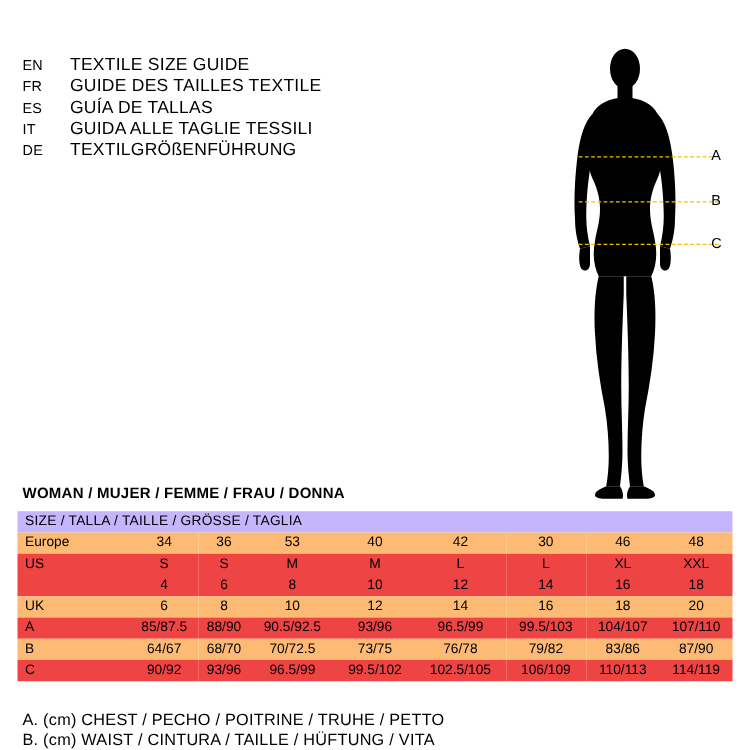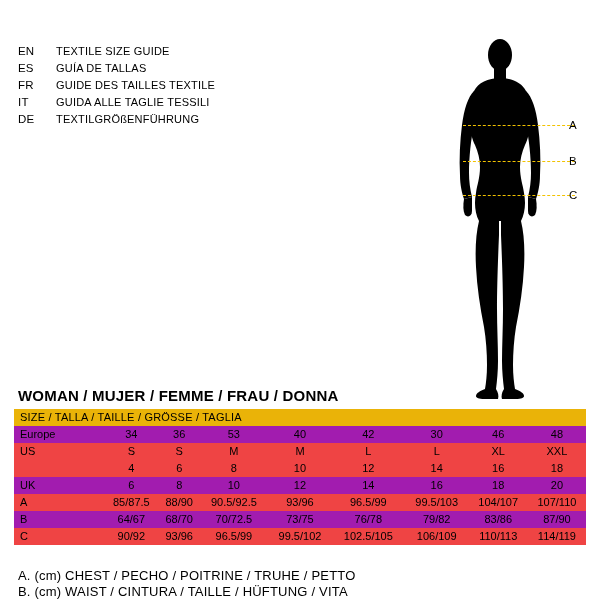--- a/index.html
+++ b/index.html
@@ -33,21 +33,21 @@
     align-items: baseline;
     height: 17px;
     line-height: 17px;
   }
   .lang-code {
     width: 38px;
     font-size: 11.5px;
     letter-spacing: 0.2px;
   }
   .lang-text {
-    font-size: 11px;
+    font-size: 14px;
     letter-spacing: 0.2px;
     white-space: nowrap;
   }
 
   
   .figure-wrap {
     position: absolute;
     left: 430px;
     top: 8px;
     width: 160px;
@@ -66,52 +66,52 @@
     font-size: 11.5px;
     color: #000;
     line-height: 12px;
   }
 
   
   .woman-title {
     position: absolute;
     left: 18px;
     top: 360px;
-    font-size: 15px;
+    font-size: 12px;
     font-weight: bold;
     letter-spacing: 0.2px;
   }
 
   table.size-table {
     position: absolute;
     left: 14px;
     top: 382px;
     width: 572px;
     border-collapse: collapse;
     font-size: 11px;
   }
   table.size-table td {
     padding: 0;
     height: 17px;
     line-height: 17px;
     text-align: center;
     white-space: nowrap;
   }
   table.size-table tr.header-row td {
-    background: #eab308;
+    background: #c4b5fd;
     text-align: left;
     padding-left: 6px;
     font-size: 11px;
     letter-spacing: 0.2px;
   }
   table.size-table tr.shade td {
     background: #ef4444;
   }
   table.size-table tr.plain td {
-    background: #a21caf;
+    background: #fdba74;
   }
   table.size-table td.rowlabel {
     text-align: left;
     padding-left: 6px;
     width: 84px;
   }
 
   
   .legend {
     position: absolute;
@@ -130,26 +130,26 @@
 <body>
 
 <div class="page">
 
   <div class="lang-block">
     <div class="lang-row">
       <span class="lang-code">EN</span>
       <span class="lang-text">TEXTILE SIZE GUIDE</span>
     </div>
     <div class="lang-row">
+      <span class="lang-code">FR</span>
+      <span class="lang-text">GUIDE DES TAILLES TEXTILE</span>
+    </div>
+    <div class="lang-row">
       <span class="lang-code">ES</span>
       <span class="lang-text">GUÍA DE TALLAS</span>
-    </div>
-    <div class="lang-row">
-      <span class="lang-code">FR</span>
-      <span class="lang-text">GUIDE DES TAILLES TEXTILE</span>
     </div>
     <div class="lang-row">
       <span class="lang-code">IT</span>
       <span class="lang-text">GUIDA ALLE TAGLIE TESSILI</span>
     </div>
     <div class="lang-row">
       <span class="lang-code">DE</span>
       <span class="lang-text">TEXTILGRÖßENFÜHRUNG</span>
     </div>
   </div>

